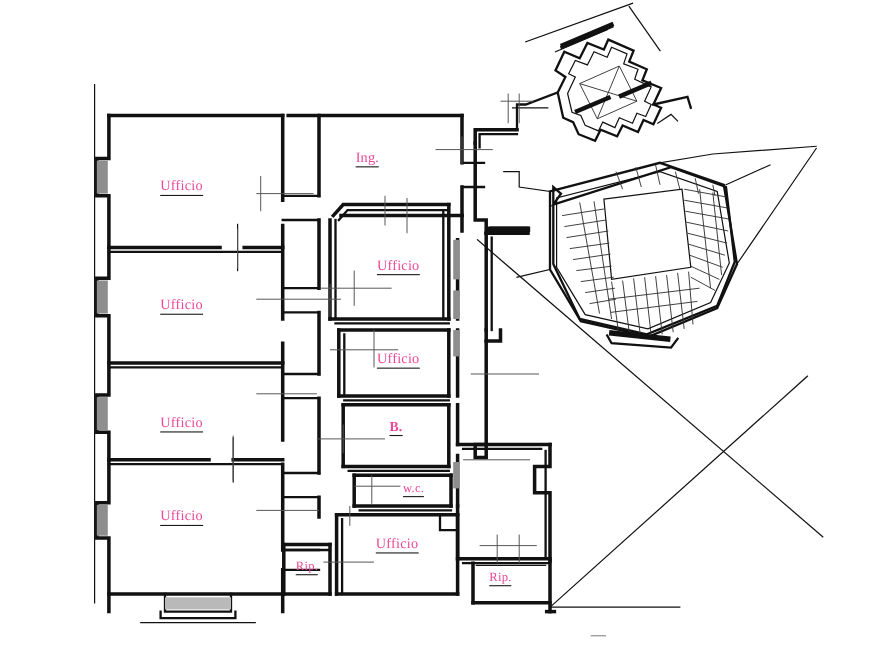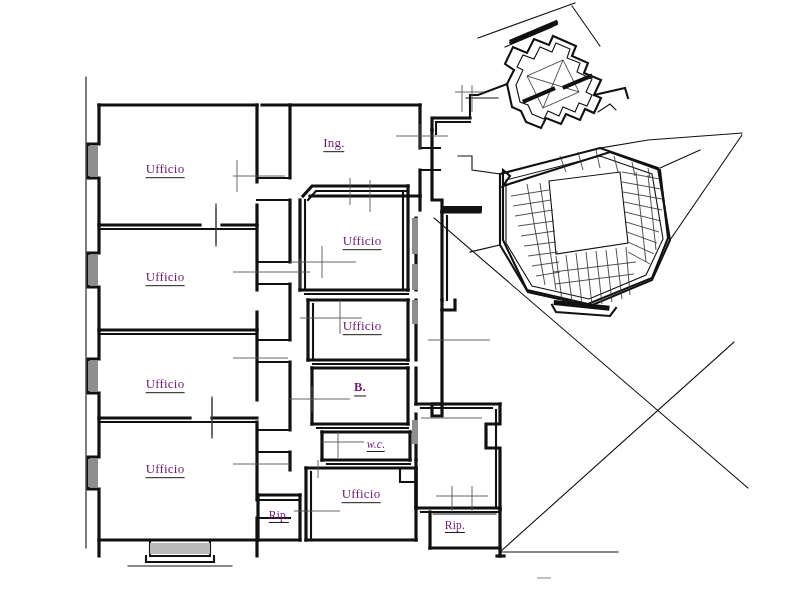--- a/index.html
+++ b/index.html
@@ -22,21 +22,21 @@
     position: absolute;
     left: 0;
     top: 0;
     width: 800px;
     height: 600px;
   }
   .room-label {
     position: absolute;
     font-family: "Liberation Serif", serif;
     font-size: 13px;
-    color: #701a75;
+    color: #ec4899;
     white-space: nowrap;
     border-bottom: 1.3px solid #1a1a1a;
     padding-bottom: 1px;
     line-height: 1.05;
     letter-spacing: 0.2px;
     transform: translate(-50%, -50%);
   }
   .room-label.small {
     font-size: 11.5px;
   }
@@ -317,19 +317,19 @@
 
   <div id="labels-layer">
       <div class="room-label" style="left: 165px; top: 170px;">Ufficio</div>
       <div class="room-label" style="left: 165px; top: 278px;">Ufficio</div>
       <div class="room-label" style="left: 165px; top: 385px;">Ufficio</div>
       <div class="room-label" style="left: 165px; top: 470px;">Ufficio</div>
       <div class="room-label" style="left: 334px; top: 144px;">Ing.</div>
       <div class="room-label" style="left: 362px; top: 242px;">Ufficio</div>
       <div class="room-label" style="left: 362px; top: 327px;">Ufficio</div>
       <div class="room-label bold" style="left: 360px; top: 389px;">B.</div>
-      <div class="room-label small" style="left: 376px; top: 445px; font-style: italic;">w.c.</div>
+      <div class="room-label small" style="left: 376px; top: 445px;">w.c.</div>
       <div class="room-label" style="left: 361px; top: 495px;">Ufficio</div>
       <div class="room-label small" style="left: 279px; top: 516px;">Rip.</div>
       <div class="room-label small" style="left: 455px; top: 526px;">Rip.</div>
     </div>
 
 </div>
 
 </body></html>

